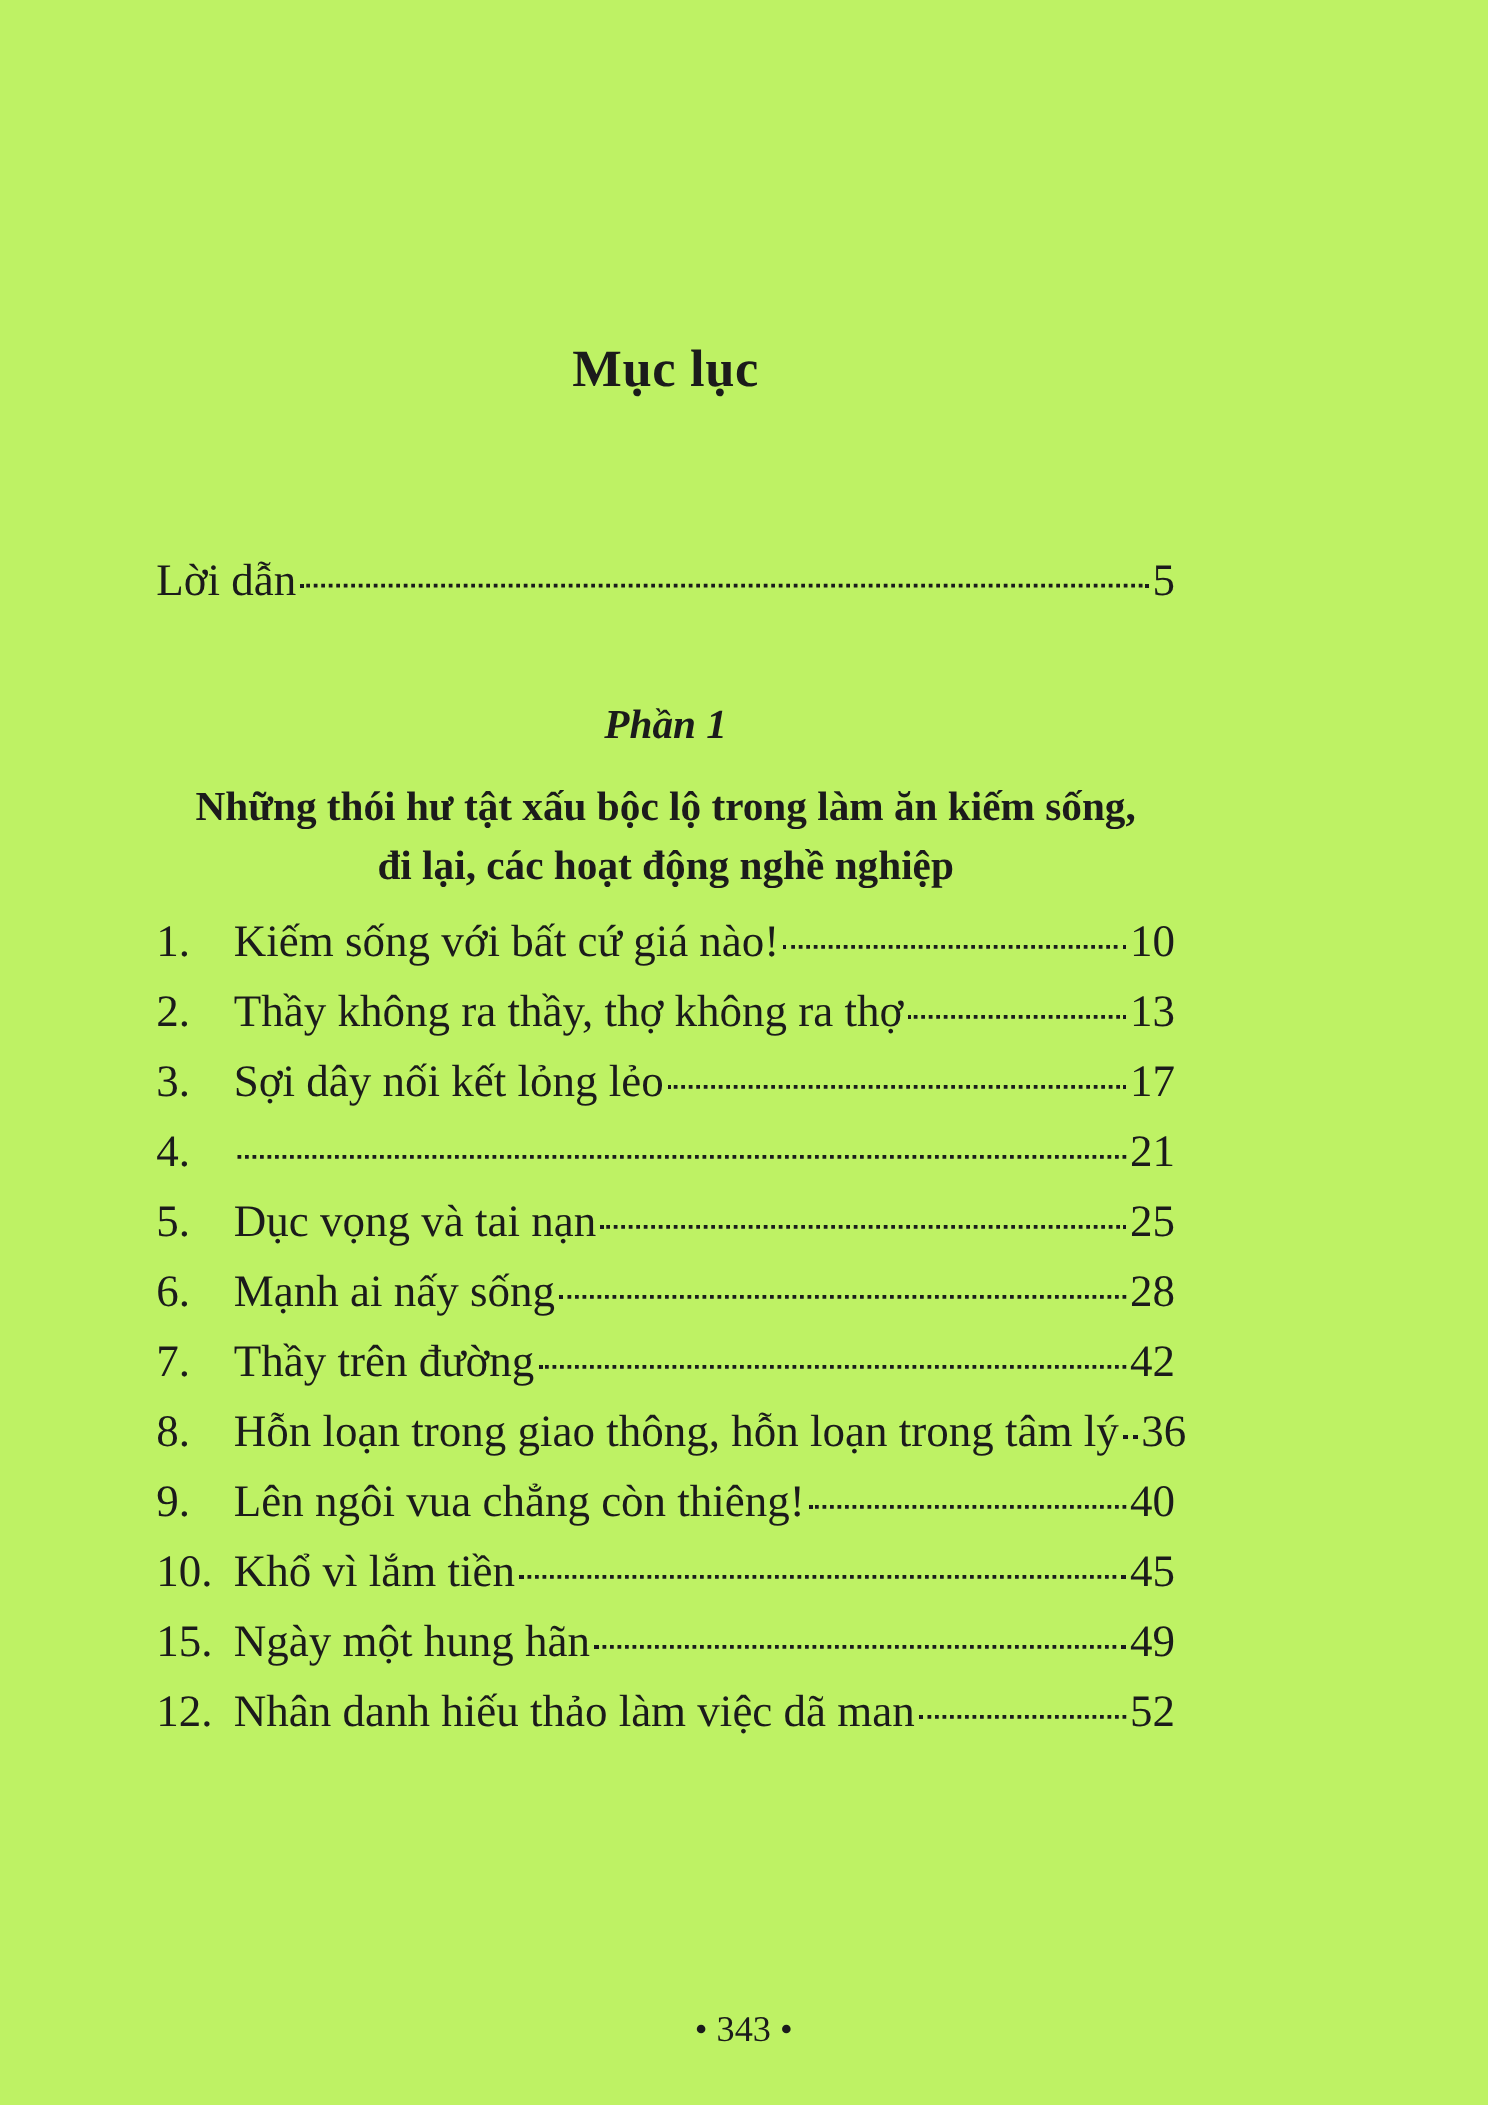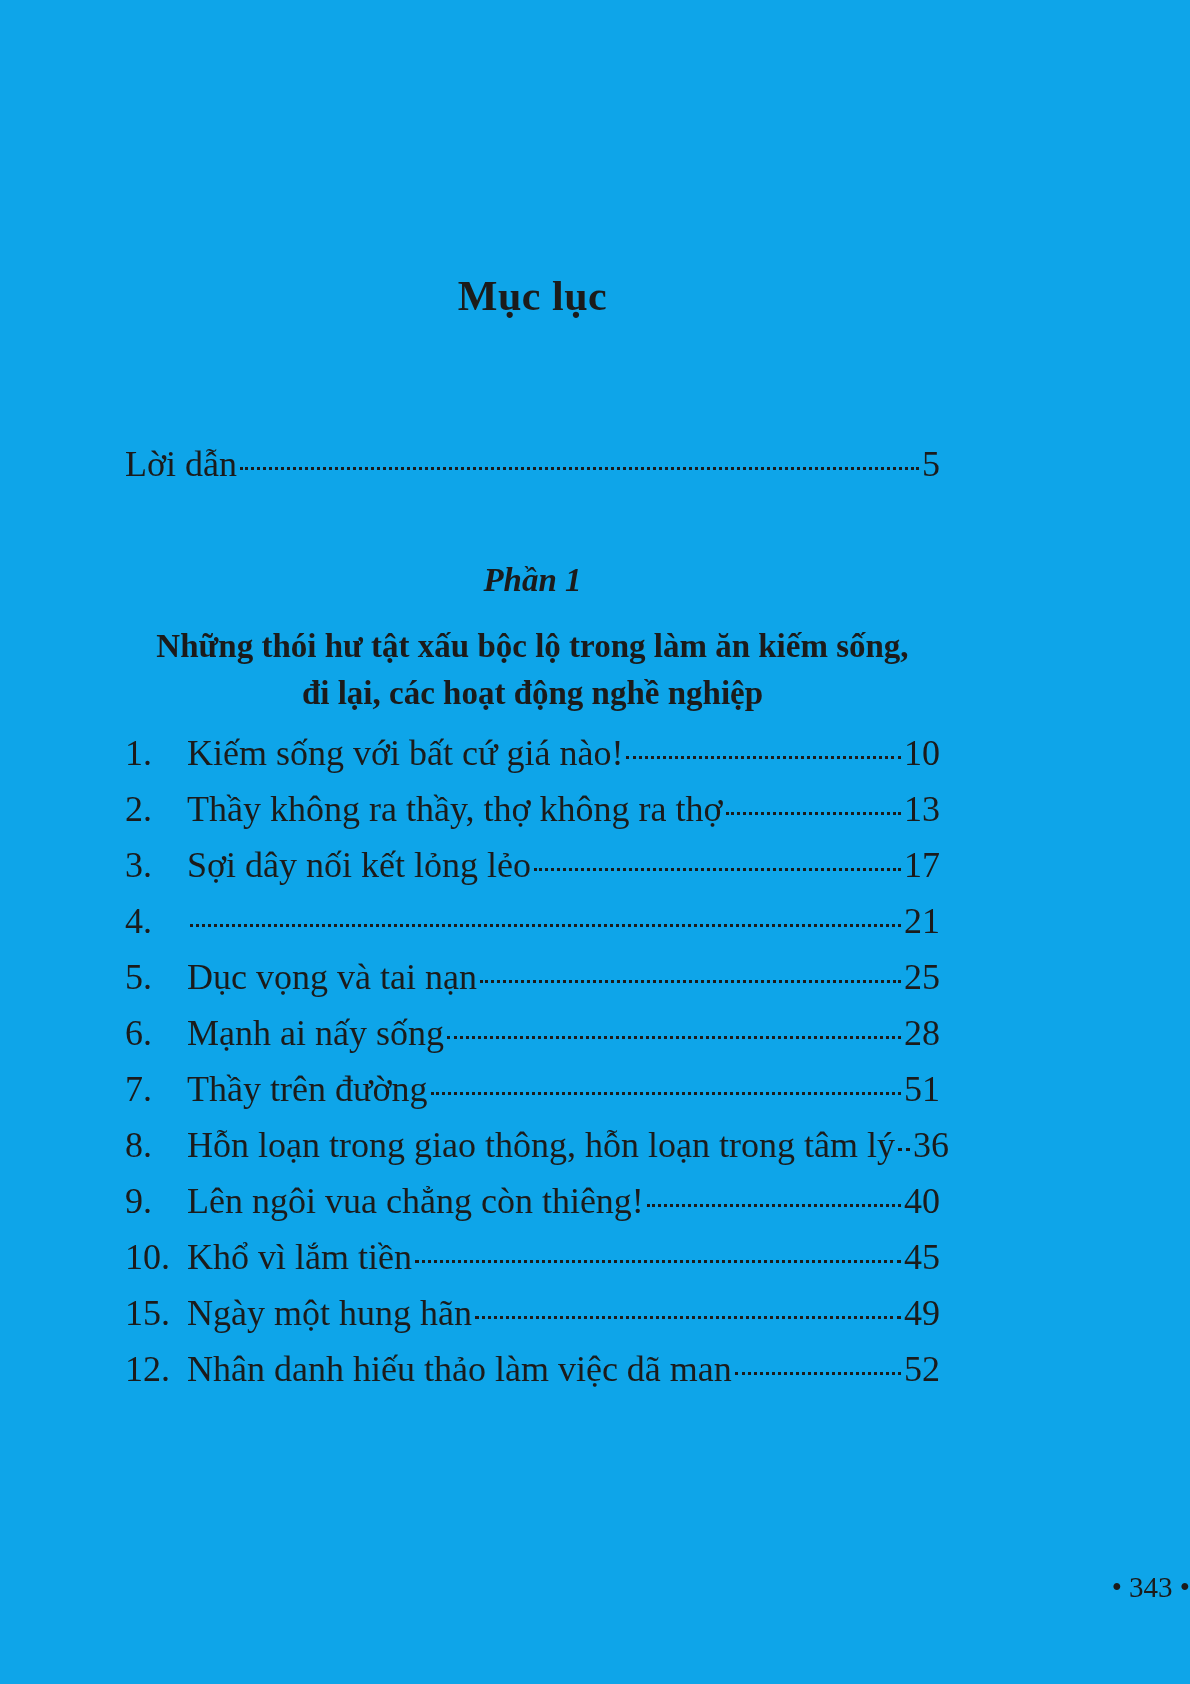--- a/index.html
+++ b/index.html
@@ -1,20 +1,20 @@
 <!DOCTYPE html>
 <html><head>
 <meta charset="utf-8">
 <style>
   html, body { margin: 0; padding: 0; background: #ffffff; }
   .page {
     position: relative;
     width: 1190px;
     height: 1684px;
-    background: #0ea5e9;
+    background: #bef264;
     color: #1b1b1b;
     font-family: "Liberation Serif", "DejaVu Serif", serif;
     overflow: hidden;
     box-sizing: border-box;
   }
   .content {
     margin-left: 125px;
     margin-right: 250px; 
   }
   .doc-title {
@@ -56,24 +56,24 @@
   }
   .entries { margin-top: 18px; }
   .entries .toc-row { margin-bottom: 20px; }
   .toc-num {
     flex: 0 0 62px;
     display: inline-block;
   }
   .toc-page { flex: 0 0 auto; }
   .footer {
     position: absolute;
-    top: 1571px;
+    top: 1608px;
     left: 0;
     width: 100%;
-    text-align: right;
+    text-align: center;
     font-size: 29px;
   }
 </style>
 </head>
 <body>
 
 <div class="page">
   <div class="content">
 
     <div class="doc-title">Mục lục</div>
@@ -124,21 +124,21 @@
       <div class="toc-row">
         <span class="toc-num">6.</span>
         <span>Mạnh ai nấy sống</span>
         <span class="leader"></span>
         <span class="toc-page">28</span>
       </div>
       <div class="toc-row">
         <span class="toc-num">7.</span>
         <span>Thầy trên đường</span>
         <span class="leader"></span>
-        <span class="toc-page">51</span>
+        <span class="toc-page">42</span>
       </div>
       <div class="toc-row">
         <span class="toc-num">8.</span>
         <span>Hỗn loạn trong giao thông, hỗn loạn trong tâm lý</span>
         <span class="leader"></span>
         <span class="toc-page">36</span>
       </div>
       <div class="toc-row">
         <span class="toc-num">9.</span>
         <span>Lên ngôi vua chẳng còn thiêng!</span>

